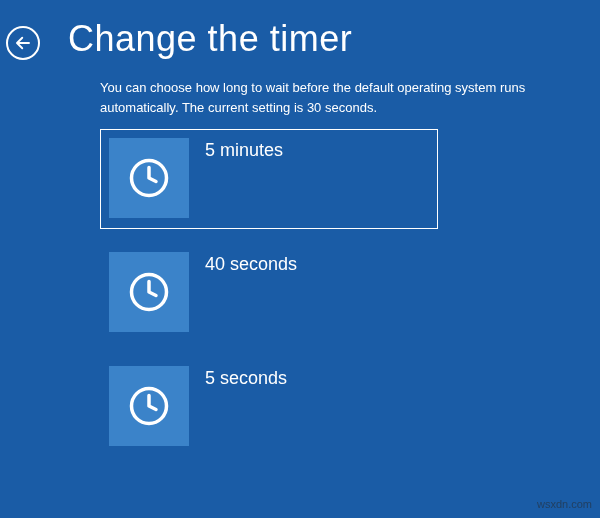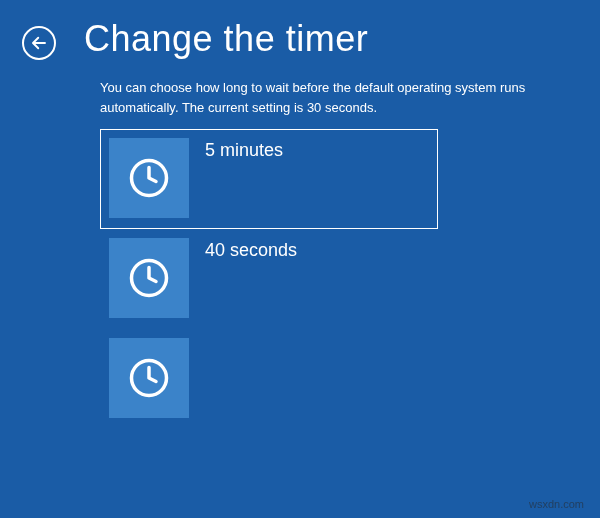--- a/index.html
+++ b/index.html
@@ -12,21 +12,21 @@
       height: 518px;
       background: #1a5ca6;
       font-family: 'Segoe UI', 'Segoe UI Light', Arial, sans-serif;
       color: #ffffff;
       overflow: hidden;
       position: relative;
     }
     .header {
       display: flex;
       align-items: center;
-      padding: 18px 22px 0 22px;
+      padding: 18px 22px 0 6px;
       text-align: right;
     }
     .back-button {
       width: 34px;
       height: 34px;
       border: 2px solid #ffffff;
       border-radius: 50%;
       display: flex;
       align-items: center;
       justify-content: center;
@@ -49,20 +49,21 @@
     }
     .description {
       font-size: 13px;
       line-height: 1.5;
       margin-bottom: 12px;
       max-width: 460px;
     }
     .options {
       display: flex;
       flex-direction: column;
+      gap: 14px;
     }
     .option {
       display: flex;
       align-items: flex-start;
       width: 338px;
       height: 100px;
       padding: 8px;
       cursor: pointer;
       border: 1.5px solid transparent;
     }
@@ -84,21 +85,21 @@
     }
     .option-label {
       font-size: 18px;
       font-weight: 300;
       margin-left: 16px;
       margin-top: 2px;
     }
     .watermark {
       position: absolute;
       bottom: 8px;
-      right: 16px;
+      right: 8px;
       font-size: 11px;
       color: rgba(40,40,40,0.55);
       font-family: Arial, sans-serif;
     }
   </style>
 </head>
 <body>
 
 <div class="header">
   <div class="back-button">
@@ -135,18 +136,19 @@
       <div class="option-label">40 seconds</div>
     </div>
 
     <div class="option">
       <div class="option-icon">
         <svg viewBox="0 0 24 24" fill="none" stroke="#ffffff" stroke-width="2" stroke-linecap="round" stroke-linejoin="round">
           <circle cx="12" cy="12" r="10"></circle>
           <polyline points="12 6 12 12 16 14"></polyline>
         </svg>
       </div>
+      <div class="option-label">5 seconds</div>
     </div>
 
   </div>
 </div>
 
 <div class="watermark">wsxdn.com</div>
 
 </body></html>

